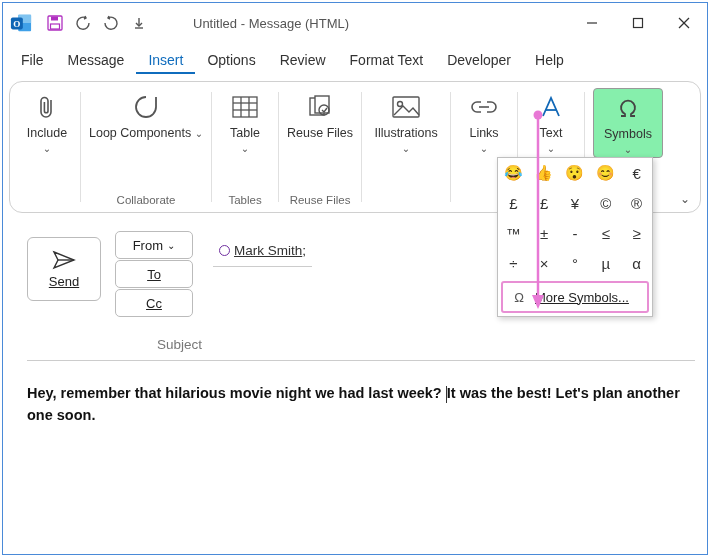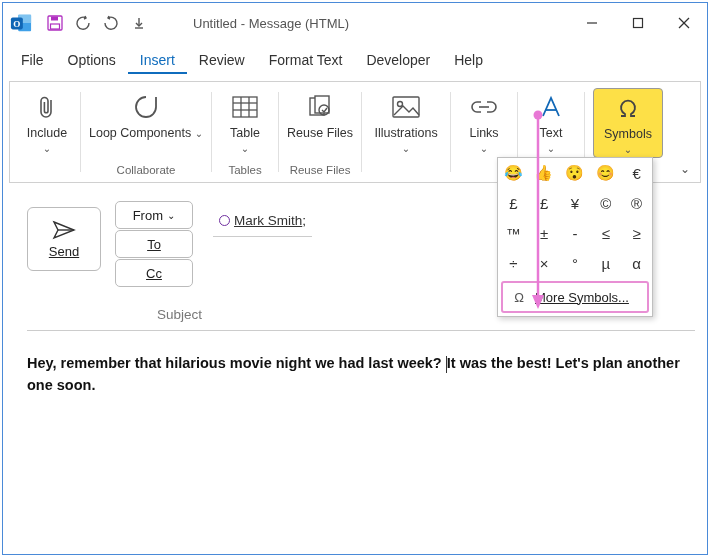--- a/index.html
+++ b/index.html
@@ -12,29 +12,29 @@
   .qa-btn svg { width:16px; height:16px; }
   .title { flex: 0 0 auto; margin-left: 40px; color: #555; font-size: 13px; }
   .title-spacer { flex: 1; }
   .win-btn { width: 46px; height: 40px; display: flex; align-items: center; justify-content: center; color: #333; }
   .win-btn svg { width:12px; height:12px; }
   
   .menubar { height: 34px; display: flex; align-items: center; padding: 0 6px; gap: 0; }
   .menu-item { padding: 6px 12px; font-size: 14px; color: #333; cursor: pointer; }
   .menu-item.active { color: #0f6cbd; border-bottom: 2px solid #0f6cbd; padding-bottom:4px;}
   
-  .ribbon { height: 102px; border: 1px solid #d0d0d0; border-radius: 0; margin: 4px 6px 0 6px; display: flex; align-items: stretch; padding: 4px 6px; position: relative; }
+  .ribbon { height: 132px; border: 1px solid #d0d0d0; border-radius: 13px; margin: 4px 6px 0 6px; display: flex; align-items: stretch; padding: 4px 6px; position: relative; }
   .rgroup { display:flex; flex-direction:column; align-items:center; justify-content:flex-start; padding: 2px 6px; }
   .rib-btn { display:flex; flex-direction:column; align-items:center; justify-content:flex-start; min-width:50px; padding-top:4px; cursor:pointer;}
   .rib-btn .ic { height: 30px; display:flex; align-items:center; justify-content:center; }
   .rib-btn .lbl { font-size: 12.5px; text-align:center; line-height:1.2; margin-top:4px; color:#333; }
   .rib-btn .chev { font-size:10px; color:#555; margin-top:2px; }
   .rgroup .caption { font-size: 11.5px; color:#666; margin-top:auto; padding-top:2px;}
   .rdiv { width:1px; background:#e0e0e0; margin: 6px 2px; }
-  .rib-btn.sym { border:1px solid #999; border-radius:4px; padding:4px 10px 2px 10px; background:#fde047;}
+  .rib-btn.sym { border:1px solid #999; border-radius:4px; padding:4px 10px 2px 10px; background:#86efac;}
   .ribbon-expand { position:absolute; right:10px; bottom:6px; font-size:12px; color:#555; }
   
   .sym-dd { position:absolute; top:154px; left:494px; width:156px; background:#fff; border:1px solid #bfbfbf; box-shadow: 2px 2px 6px rgba(0,0,0,0.2); z-index:10; }
   .sym-grid { display:grid; grid-template-columns: repeat(5, 1fr); }
   .sym-cell { height:30px; display:flex; align-items:center; justify-content:center; font-size:15px; color:#333; cursor:pointer;}
   .more-row { height:32px; display:flex; align-items:center; gap:8px; padding:0 8px; border:2px solid #e88fd4; border-radius:3px; margin:3px; cursor:pointer;}
   .more-row .omic { width:16px; display:flex; justify-content:center; color:#555;}
   .more-row .txt { text-decoration: underline; font-size:13px; color:#222;}
   
   .compose { display:flex; padding: 18px 10px 6px 24px; gap:14px; }
@@ -109,22 +109,23 @@
     <div class="win-btn">
       <svg viewBox="0 0 12 12">
           <line x1="1" y1="1" x2="11" y2="11" stroke="#333" stroke-width="1.2"></line>
           <line x1="11" y1="1" x2="1" y2="11" stroke="#333" stroke-width="1.2"></line>
         </svg>
     </div>
   </div>
 
   <div class="menubar">
     <div class="menu-item">File</div>
+    <div class="menu-item">Message</div>
+    <div class="menu-item active">Insert</div>
     <div class="menu-item">Options</div>
-    <div class="menu-item active">Insert</div>
     <div class="menu-item">Review</div>
     <div class="menu-item">Format Text</div>
     <div class="menu-item">Developer</div>
     <div class="menu-item">Help</div>
   </div>
 
   <div class="ribbon">
     <div class="rgroup">
       <div class="rib-btn">
         <div class="ic">

